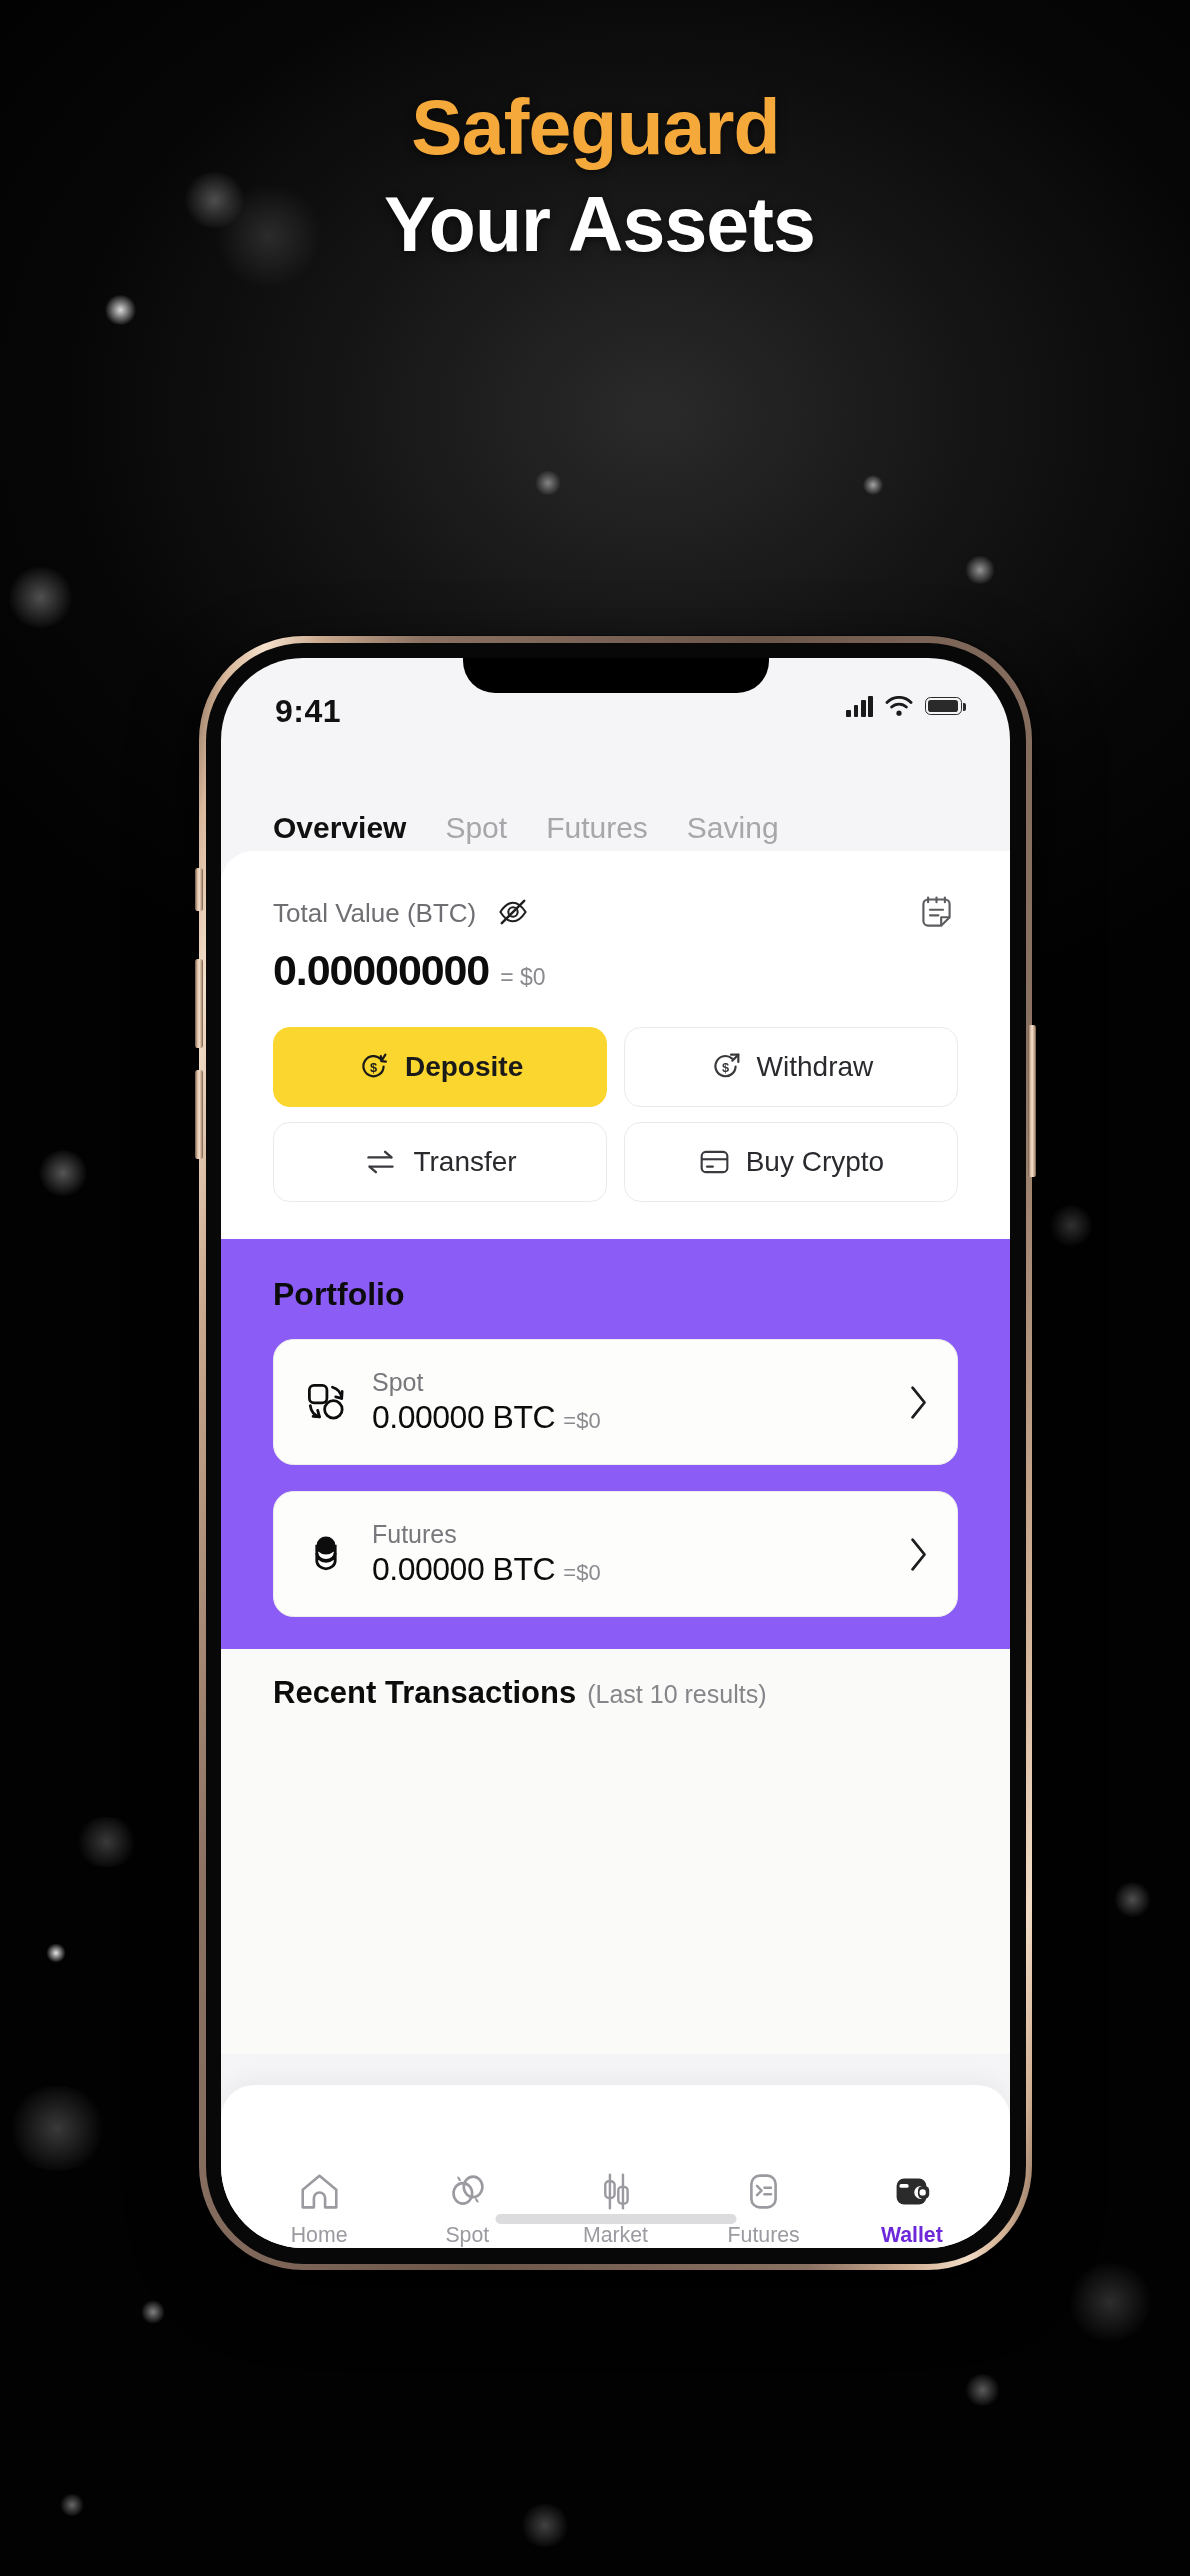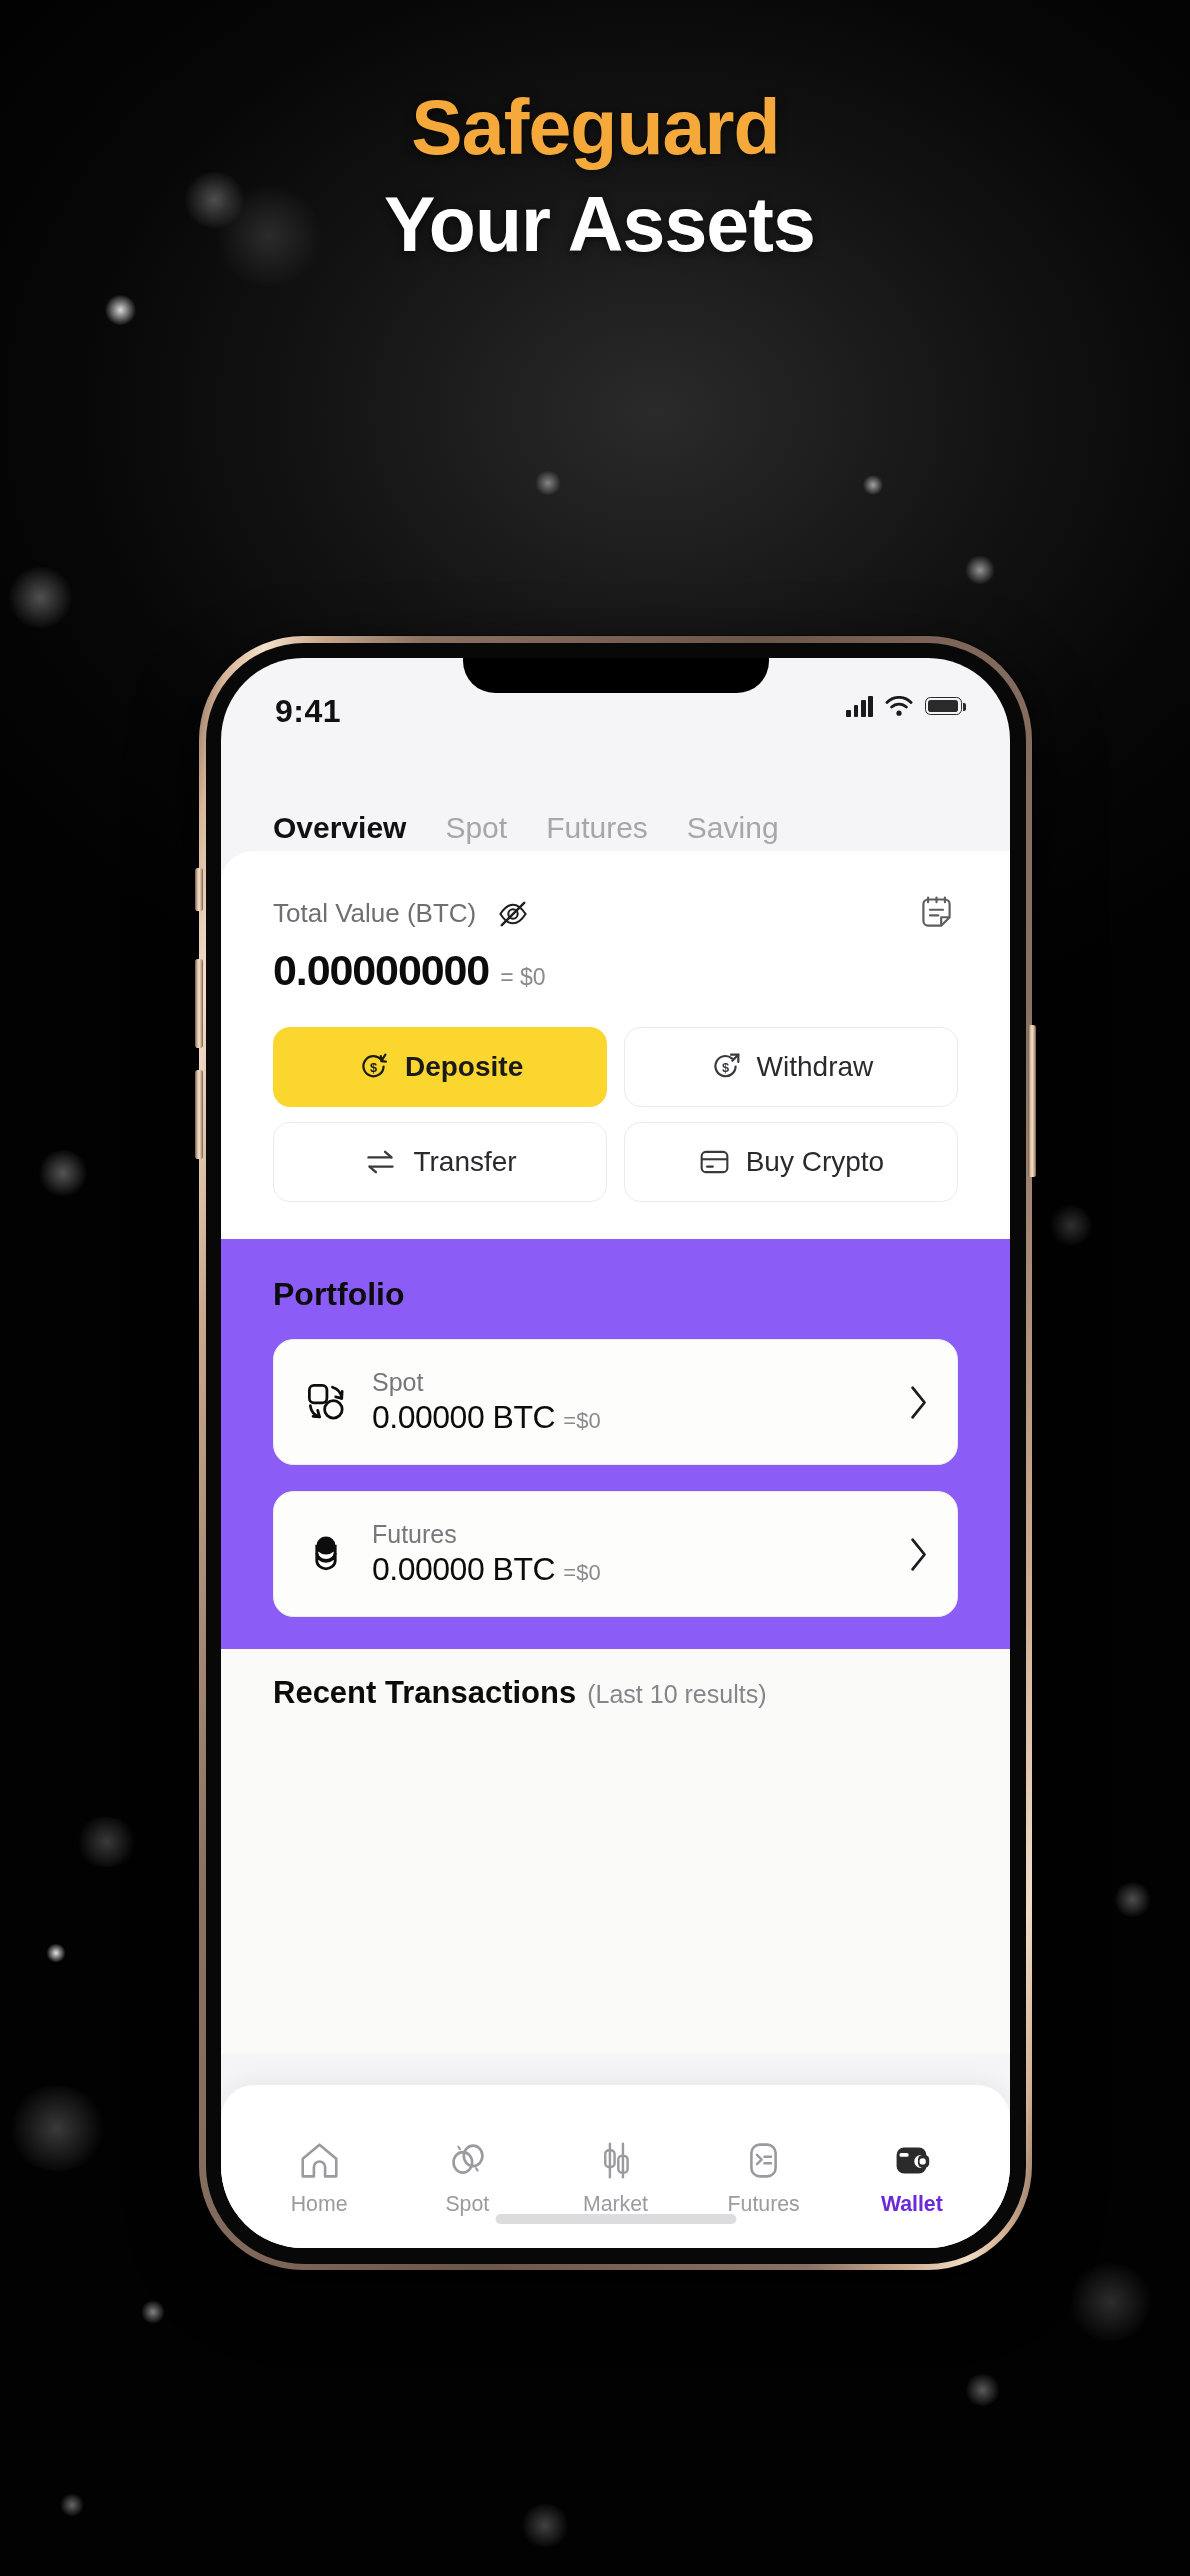--- a/index.html
+++ b/index.html
@@ -131,21 +131,21 @@
   #sheet {
     background:#FFFFFF;
     border-radius:32px 0 0 0;
     padding:0;
     position:relative;
   }
 
   
   #balance { padding:41px 52px 0 52px; }
   #bal-top { display:flex; align-items:center; justify-content:space-between; }
-  #bal-left { display:flex; align-items:center; gap:21px; }
+  #bal-left { display:flex; gap:21px; }
   #bal-label { font-size:26px; color:#6E6E73; }
   #bal-amount-row { display:flex; align-items:baseline; gap:11px; margin-top:11px; }
   #bal-amount { font-size:43px; font-weight:bold; color:#0C0C0C; letter-spacing:-1.1px; }
   #bal-usd { font-size:23px; color:#8A8A8F; }
 
   
   #actions {
     display:grid; grid-template-columns:1fr 1fr; gap:15px 16.7px;
     padding:32px 52px 37px 52px;
   }
@@ -177,21 +177,21 @@
   #recent-title { font-size:31px; font-weight:bold; color:#0C0C0C; }
   #recent-sub { font-size:25px; color:#85858A; }
   #recent-body { background:#FAFAF8; height:343px; }
 
   
   #bottomnav {
     position:absolute; left:0; right:0; bottom:0;
     height:163px; background:#FFFFFF;
     border-radius:33px 33px 0 0;
     box-shadow:0 -5.6px 24px rgba(0,0,0,.05);
-    display:flex; align-items:center; justify-content:space-around;
+    display:flex; align-items:flex-end; justify-content:space-around;
     padding:24px 24px 0 24px;
   }
   .nav-item { display:flex; flex-direction:column; align-items:center; gap:11px; width:139px; }
   .nav-label { font-size:21.3px; color:#9A9AA0; }
   .nav-item.active .nav-label { color:#6d28d9; font-weight:bold; }
   #home-indicator {
     position:absolute; left:50%; transform:translateX(-50%); bottom:24px;
     width:241px; height:10.2px; border-radius:5.6px; background:#DCDCDE;
   }
   svg { display:block; }

